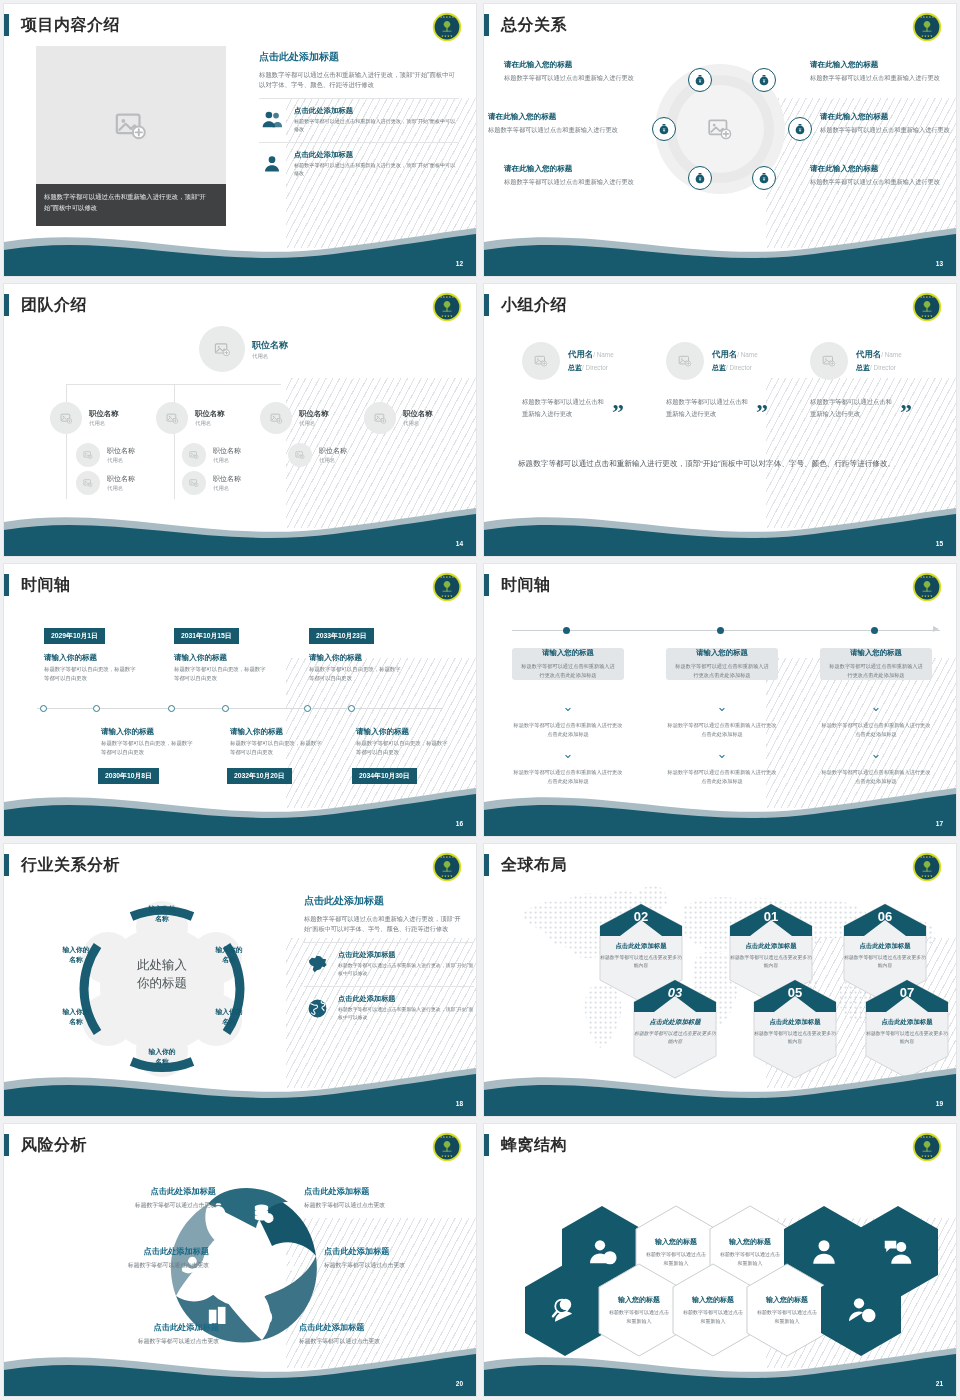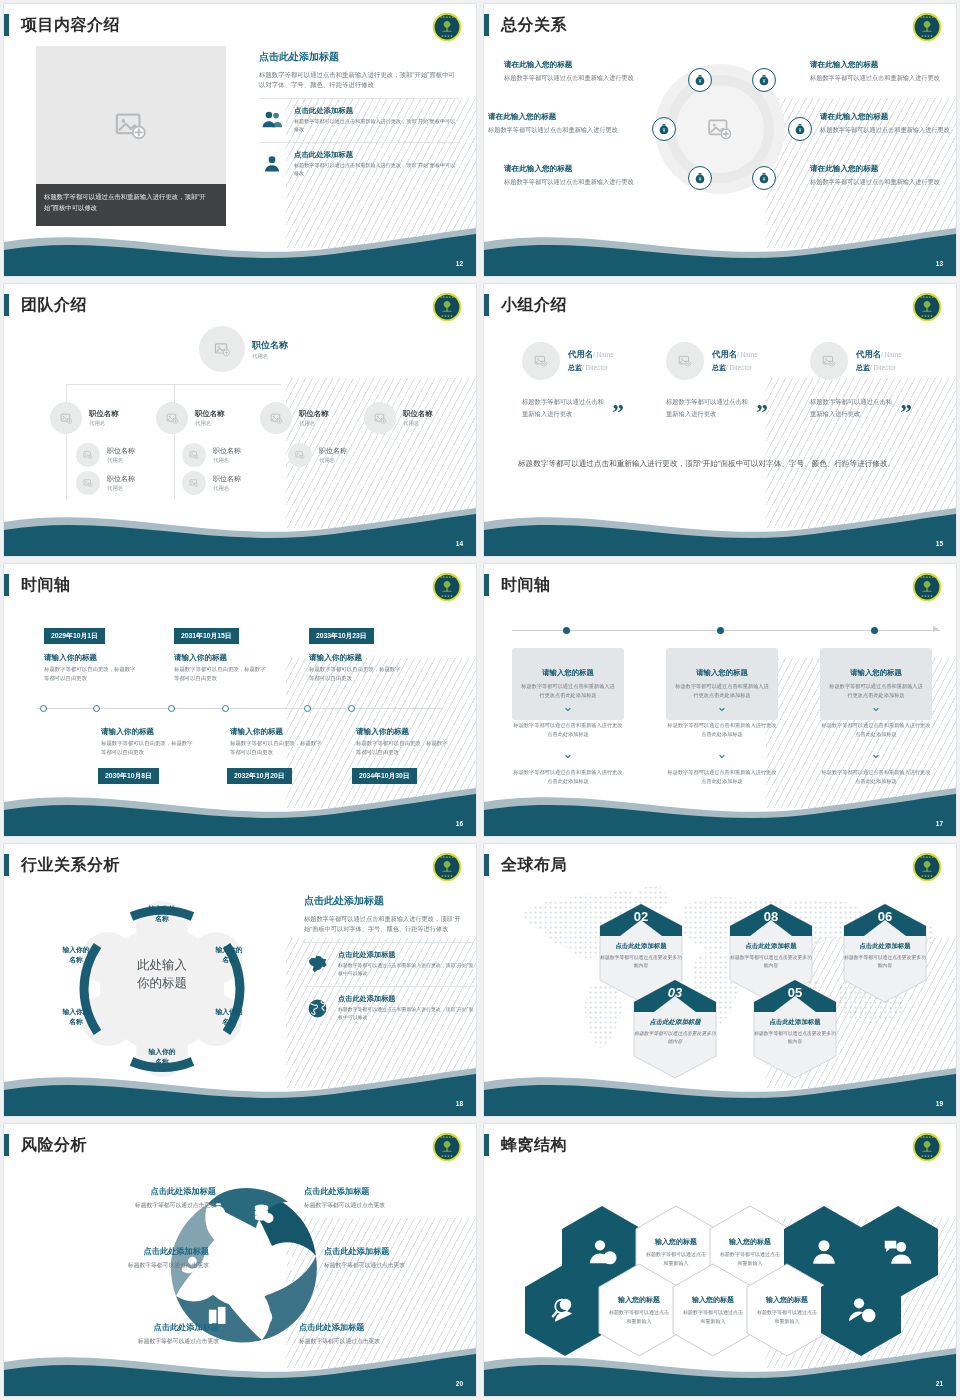--- a/index.html
+++ b/index.html
@@ -105,21 +105,21 @@
   .s16-p { position:absolute; font-size:5.4px; color:#747d82; line-height:1.7; width:95px; }
   .s16-axis { position:absolute; left:33px; top:144px; width:405px; height:1px; background:#d8dadc; }
   .s16-dot { position:absolute; width:7px; height:7px; border-radius:50%; background:#fff;
              border:1.3px solid #2b7f92; top:141px; }
 
   
   .s17-axis { position:absolute; left:28px; top:66px; width:428px; height:1px; background:#ccd1d4; }
   .s17-arrow { position:absolute; right:17px; top:62px; width:0; height:0;
                border-left:6px solid #ccd1d4; border-top:3px solid transparent; border-bottom:3px solid transparent; }
   .s17-dot { position:absolute; width:7px; height:7px; border-radius:50%; background:#1c5f78; top:63px; }
-  .s17-card { position:absolute; width:112px; background:#e3e6e8; border-radius:3px; padding:20px 9px; }
+  .s17-card { position:absolute; width:112px; background:#e3e6e8; border-radius:3px; padding:0 9px; }
   .s17-card .t { font-size:7.4px; text-align:center; }
   .s17-card .p { font-size:5.2px; color:#737c81; line-height:1.7; margin-top:4px; text-align:center; }
   .s17-chev { position:absolute; width:112px; text-align:center; color:#2b7a90; font-size:13px; line-height:.7; }
   .s17-txt { position:absolute; width:112px; font-size:5.2px; color:#737c81; line-height:1.7; text-align:center; }
 
   
   .s18-label { position:absolute; text-align:center; font-size:6.8px; color:#15596e;
                font-weight:bold; line-height:1.5; width:62px; }
   .s18-center { position:absolute; left:108px; top:112px; width:100px; text-align:center;
                 font-size:12.5px; color:#4c5458; line-height:1.45; }
@@ -929,21 +929,21 @@
         <div class="t">点击此处添加标题</div>
         <div class="p">标题数字等都可以通过点击更改更多功能内容</div>
       </div>
     </div>
 
     <div class="hexcard" style="left:244px; top:58px;">
       <svg viewBox="0 0 86 102" style="position:absolute;inset:0;width:86px;height:102px;">
         <path d="M43 2 L84 24 L84 78 L43 100 L2 78 L2 24 Z" fill="#f0f1f2" stroke="#d4d7d9" stroke-width="1"></path>
         <path d="M43 2 L84 24 L84 34 L64 34 L43 18 L22 34 L2 34 L2 24 Z" fill="#14586c"></path>
       </svg>
-      <div class="num">08</div>
+      <div class="num">01</div>
       <div class="txt">
         <div class="t">点击此处添加标题</div>
         <div class="p">标题数字等都可以通过点击更改更多功能内容</div>
       </div>
     </div>
 
     <div class="hexcard" style="left:268px; top:134px;">
       <svg viewBox="0 0 86 102" style="position:absolute;inset:0;width:86px;height:102px;">
         <path d="M43 2 L84 24 L84 78 L43 100 L2 78 L2 24 Z" fill="#f0f1f2" stroke="#d4d7d9" stroke-width="1"></path>
         <path d="M43 2 L84 24 L84 34 L64 34 L43 18 L22 34 L2 34 L2 24 Z" fill="#14586c"></path>
@@ -960,20 +960,31 @@
         <path d="M43 2 L84 24 L84 78 L43 100 L2 78 L2 24 Z" fill="#f0f1f2" stroke="#d4d7d9" stroke-width="1"></path>
         <path d="M43 2 L84 24 L84 34 L64 34 L43 18 L22 34 L2 34 L2 24 Z" fill="#14586c"></path>
       </svg>
       <div class="num">06</div>
       <div class="txt">
         <div class="t">点击此处添加标题</div>
         <div class="p">标题数字等都可以通过点击更改更多功能内容</div>
       </div>
     </div>
 
+    <div class="hexcard" style="left:380px; top:134px;">
+      <svg viewBox="0 0 86 102" style="position:absolute;inset:0;width:86px;height:102px;">
+        <path d="M43 2 L84 24 L84 78 L43 100 L2 78 L2 24 Z" fill="#f0f1f2" stroke="#d4d7d9" stroke-width="1"></path>
+        <path d="M43 2 L84 24 L84 34 L64 34 L43 18 L22 34 L2 34 L2 24 Z" fill="#14586c"></path>
+      </svg>
+      <div class="num">07</div>
+      <div class="txt">
+        <div class="t">点击此处添加标题</div>
+        <div class="p">标题数字等都可以通过点击更改更多功能内容</div>
+      </div>
+    </div>
 
     <svg class="wave" viewBox="0 0 472 56" preserveAspectRatio="none">
       <path d="M0,22 C110,4 210,44 330,28 C400,19 440,12 472,8 L472,56 L0,56 Z" fill="#a9bcc4"></path>
       <path d="M0,30 C110,12 210,50 330,34 C400,25 440,18 472,14 L472,56 L0,56 Z" fill="#17596d"></path>
     </svg>
     <div class="pagenum">19</div>
   </div>
   </div>
 
   <div class="cell">

